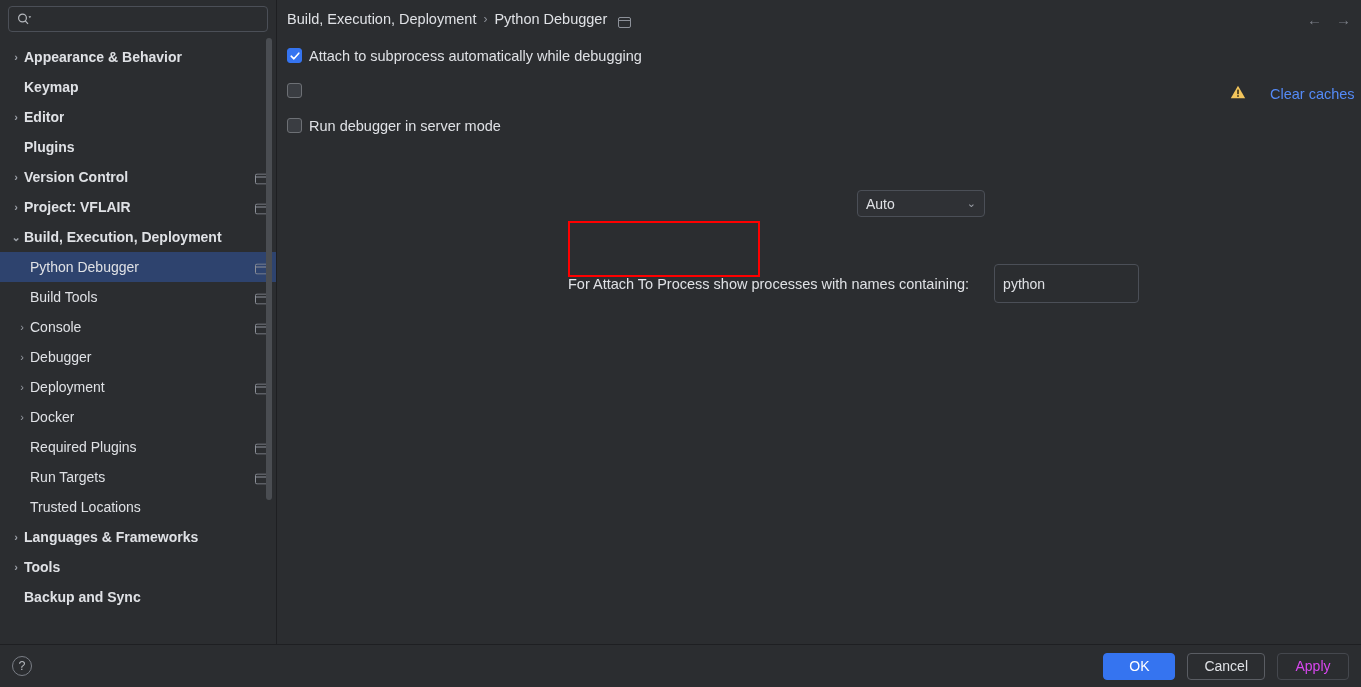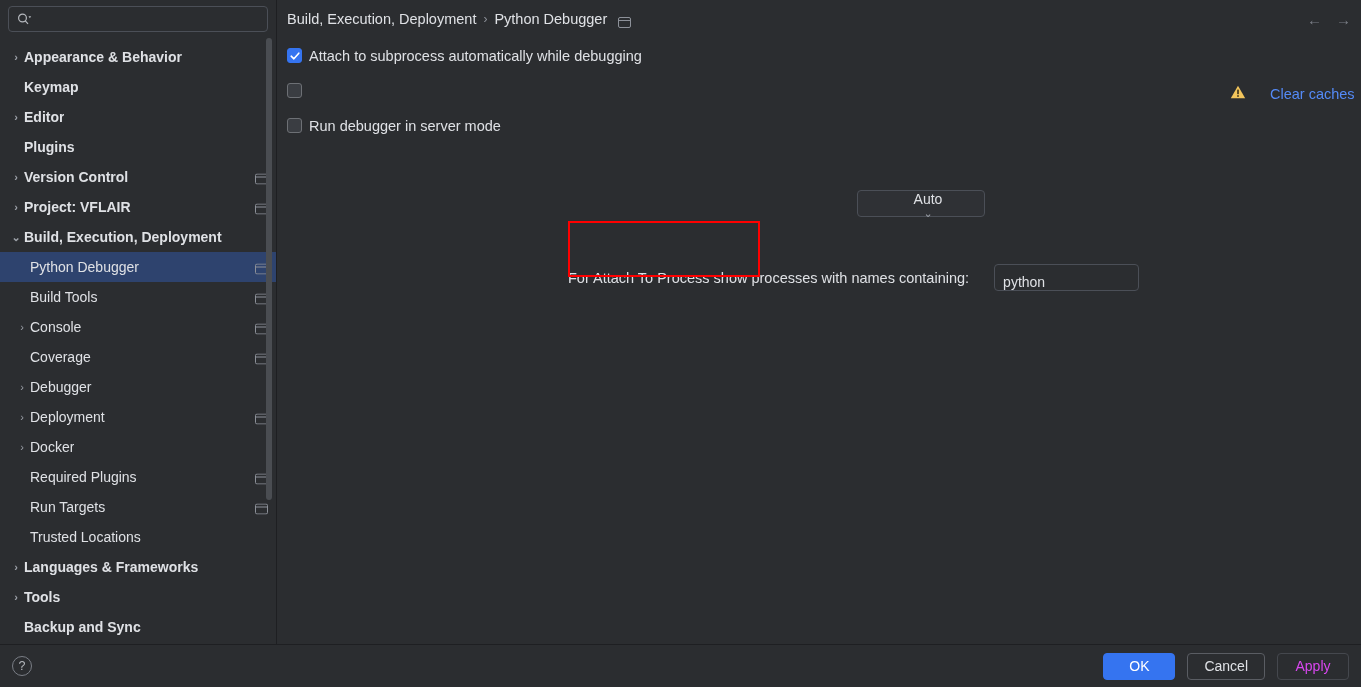--- a/index.html
+++ b/index.html
@@ -89,34 +89,34 @@
     margin-right: 7px;
   }
   .cb.checked { background: #3574f0; border-color: #3574f0; }
   .cb .tick { width: 10px; height: 10px; display:block; }
   .opt-label { font-size: 14.5px; color: #dfe1e5; white-space: nowrap; }
 
   .dropdown {
     position: absolute; left: 580px; top: 190px;
     width: 128px; height: 27px; border: 1px solid #4b4f57; border-radius: 4px;
     background: #2f3135; display: flex; align-items: center;
-    padding: 0 8px 0 22px; justify-content: space-between; flex-direction: column;
+    padding: 0 8px 0 8px; justify-content: space-between;
   }
   .dropdown .dval { font-size: 14px; color: #dfe1e5; }
   .dropdown .chev { color: #9ca0a8; font-size: 11px; }
 
   .attach-row {
     position: absolute; left: 291px; top: 264px;
     display: flex; align-items: center; gap: 11px;
   }
   .attach-row .txt { font-size: 14.5px; color: #dfe1e5; white-space: nowrap; }
   .name-field {
-    margin-left: 14px; width: 145px; height: 27px;
+    margin-left: 14px; width: 145px; height: 39px;
     border: 1px solid #4b4f57; border-radius: 4px; background: #2b2d30;
-    display: flex; align-items: flex-end; padding: 0 8px;
+    display: flex; align-items: center; padding: 0 8px;
   }
   .name-field input {
     width: 100%; background: transparent; border: none; outline: none;
     color: #dfe1e5; font-size: 14px; font-family: "Liberation Sans", sans-serif;
   }
 
   .clear-caches {
     position: absolute; left: 953px; top: 85px;
     display: flex; align-items: center; gap: 24px;
   }
@@ -221,28 +221,20 @@
             <span class="arrow" style="visibility: hidden; margin-left: -16px;"></span>
             <span class="label">Build Tools</span>
             <span class="scope-icon"><svg width="13" height="11" viewBox="0 0 13 11">
                 <rect x="0.5" y="0.5" width="12" height="10" rx="1.5" fill="none" stroke="#8d9199" stroke-width="1"></rect>
                 <line x1="0.5" y1="3.5" x2="12.5" y2="3.5" stroke="#8d9199" stroke-width="1"></line>
               </svg></span>
           </div>
           <div class="tree-row lvl1">
             <span class="arrow" style="margin-left: -16px;">›</span>
             <span class="label">Console</span>
-            <span class="scope-icon"><svg width="13" height="11" viewBox="0 0 13 11">
-                <rect x="0.5" y="0.5" width="12" height="10" rx="1.5" fill="none" stroke="#8d9199" stroke-width="1"></rect>
-                <line x1="0.5" y1="3.5" x2="12.5" y2="3.5" stroke="#8d9199" stroke-width="1"></line>
-              </svg></span>
-          </div>
-          <div class="tree-row lvl1">
-            <span class="arrow" style="visibility: hidden; margin-left: -16px;"></span>
-            <span class="label">Coverage</span>
             <span class="scope-icon"><svg width="13" height="11" viewBox="0 0 13 11">
                 <rect x="0.5" y="0.5" width="12" height="10" rx="1.5" fill="none" stroke="#8d9199" stroke-width="1"></rect>
                 <line x1="0.5" y1="3.5" x2="12.5" y2="3.5" stroke="#8d9199" stroke-width="1"></line>
               </svg></span>
           </div>
           <div class="tree-row lvl1">
             <span class="arrow" style="margin-left: -16px;">›</span>
             <span class="label">Debugger</span>
           </div>
           <div class="tree-row lvl1">

